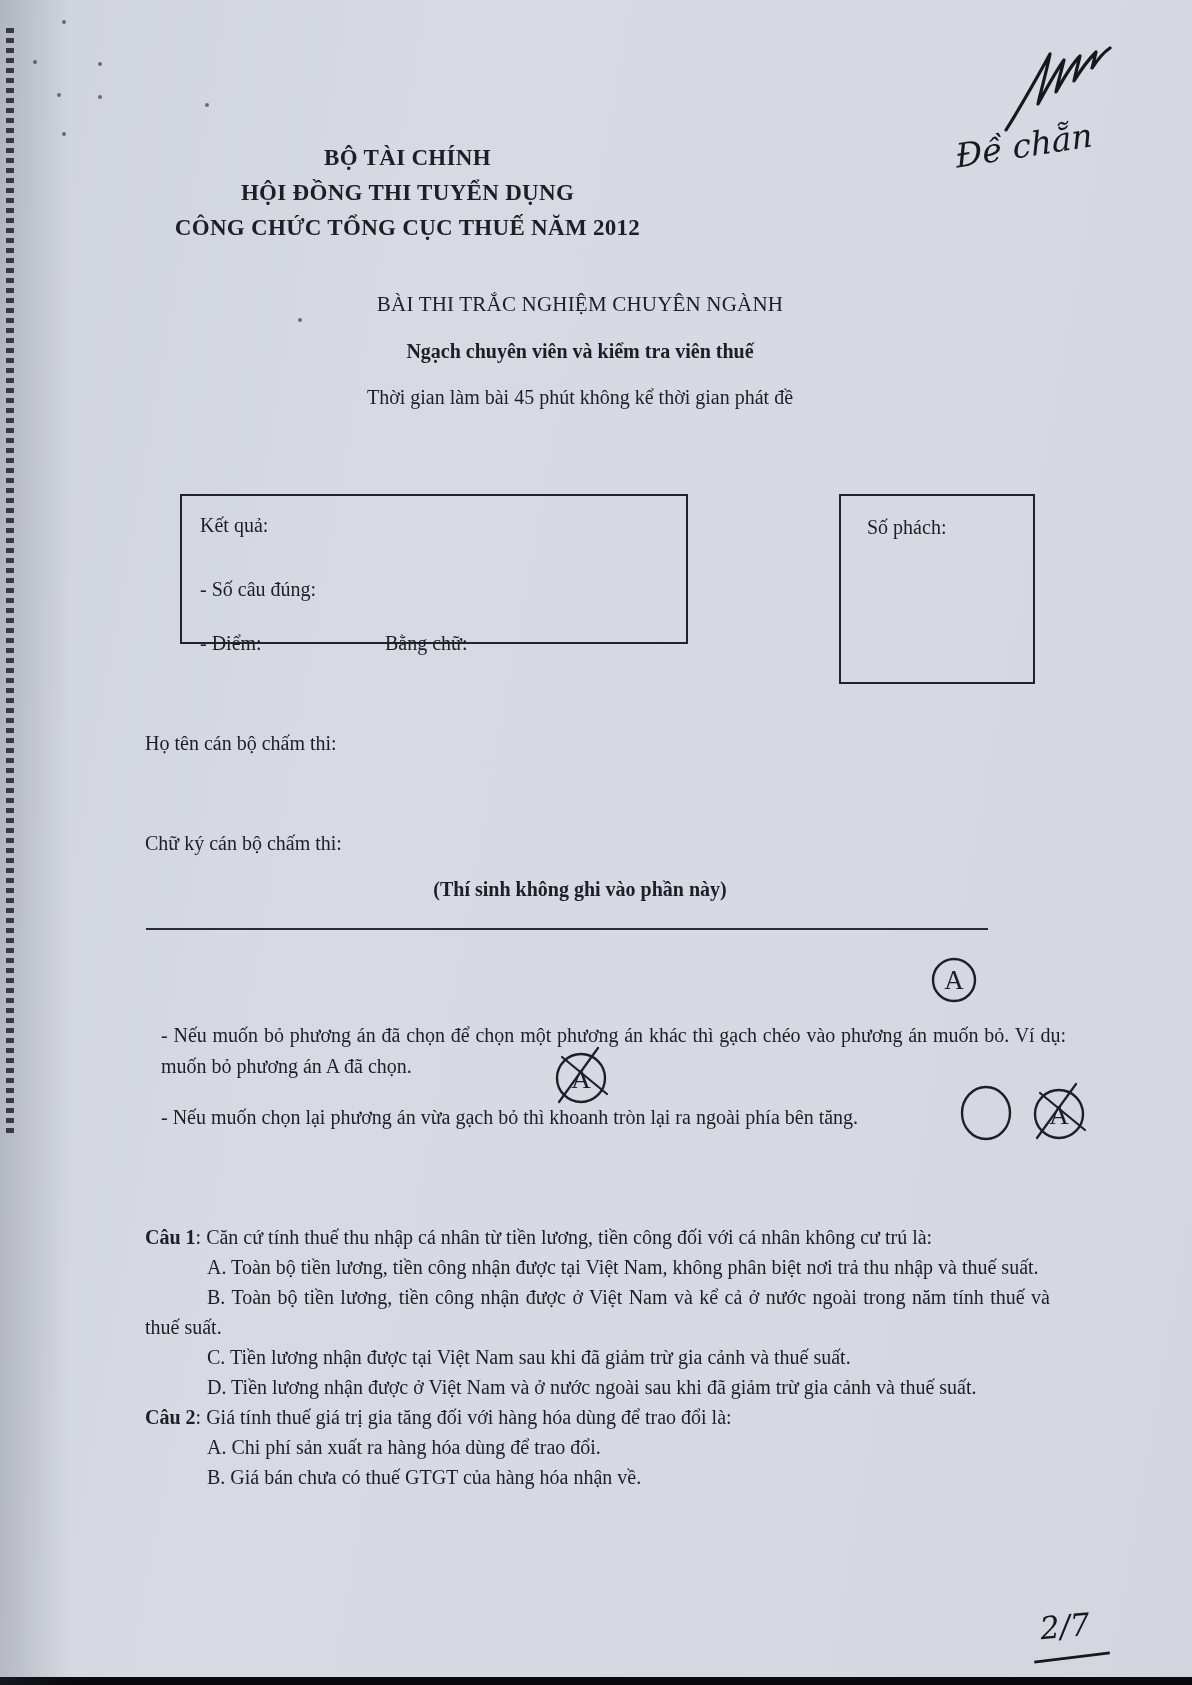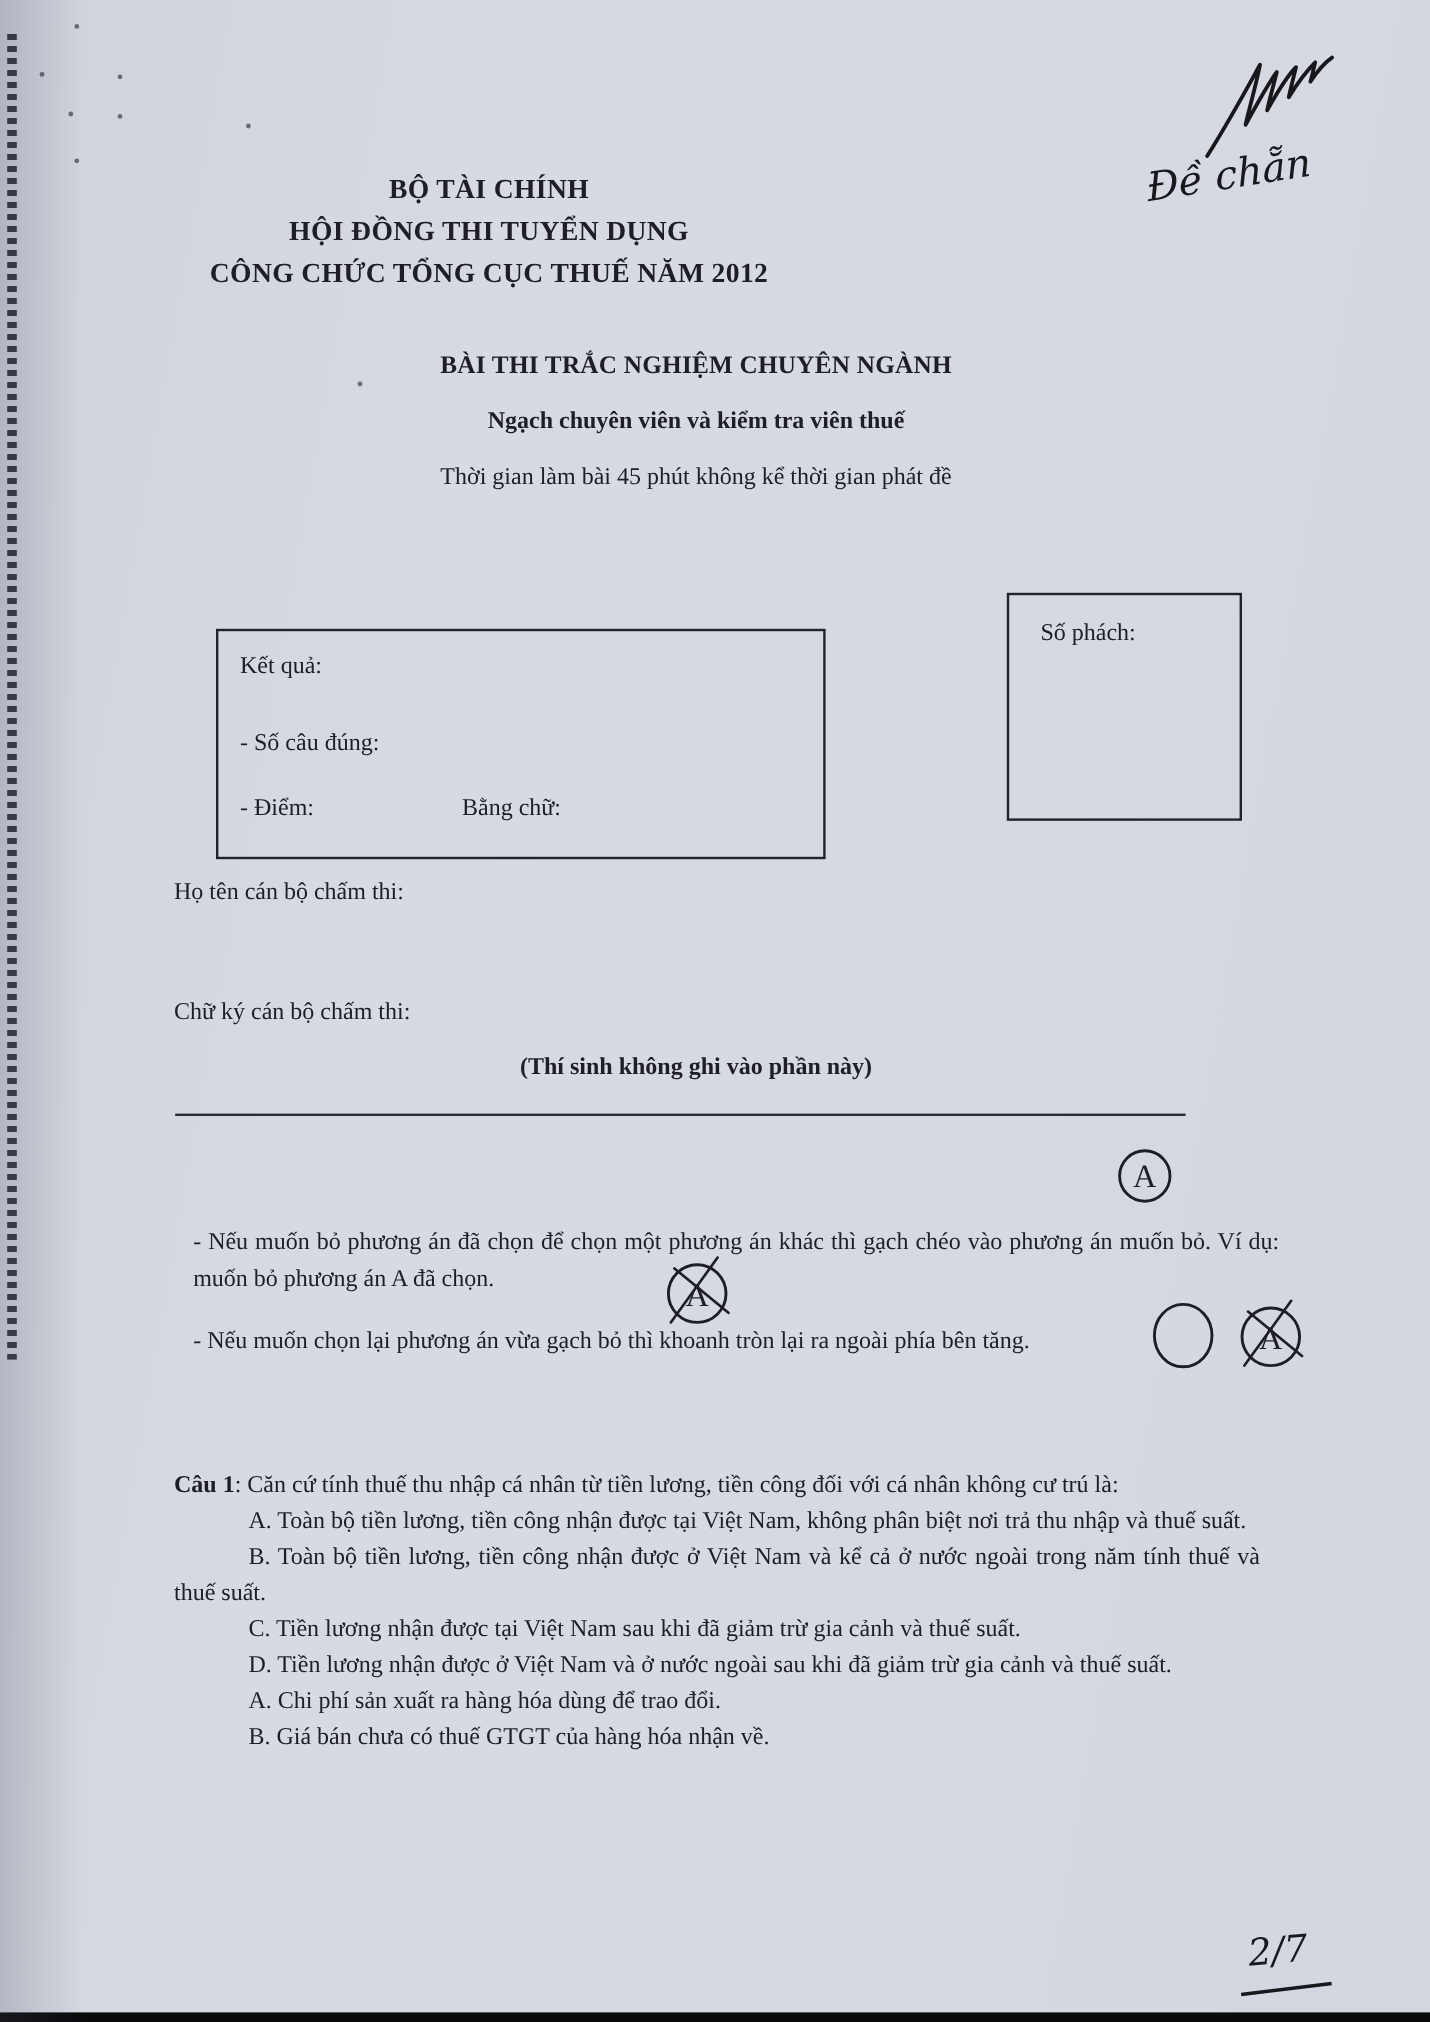--- a/index.html
+++ b/index.html
@@ -7,21 +7,21 @@
   .page{
     position:relative; width:1192px; height:1685px; overflow:hidden;
     background:linear-gradient(100deg,#cfd3dc 0%,#d7dae2 30%,#d6d9e1 70%,#d3d6df 100%);
     font-family:"Liberation Serif", serif; color:#1e1e24;
   }
   .abs{ position:absolute; }
   .center{ text-align:center; }
   .b{ font-weight:bold; }
   .t20{ font-size:20px; line-height:30px; }
   .header-block{ font-size:23px; font-weight:bold; line-height:35px; letter-spacing:.3px; }
-  .title-line{ font-size:21px; font-weight:bold; letter-spacing:.2px; }
+  .title-line{ font-size:21px; font-weight:normal; letter-spacing:.2px; }
   .sub-line{ font-size:20px; font-weight:bold; }
   .dur-line{ font-size:20px; }
   .box{ border:2px solid #222228; }
   .rule{ background:#2c2c33; height:2px; }
   .instr-main{ font-size:20px; font-weight:bold; white-space:nowrap; }
   .para{ font-size:20px; line-height:31px; text-align:justify;margin-left:16px; }
   .qwrap p{ margin:0; font-size:20px; line-height:30px; }
   .qwrap p.option{ text-indent:62px; text-align:justify; }
   .mark circle, .mark ellipse{ fill:none; stroke:#1e1e24; stroke-width:2.4; }
   .mark line{ stroke:#1e1e24; stroke-width:2.2; stroke-linecap:round; }
@@ -63,21 +63,21 @@
   <div class="abs header-block center" style="left:120px;top:140px;width:575px">
     <div>BỘ TÀI CHÍNH</div>
     <div>HỘI ĐỒNG THI TUYỂN DỤNG</div>
     <div>CÔNG CHỨC TỔNG CỤC THUẾ NĂM 2012</div>
   </div>
 
   <div class="abs title-line center" style="left:150px;top:292px;width:860px">BÀI THI TRẮC NGHIỆM CHUYÊN NGÀNH</div>
   <div class="abs sub-line center" style="left:150px;top:340px;width:860px">Ngạch chuyên viên và kiểm tra viên thuế</div>
   <div class="abs dur-line center" style="left:150px;top:386px;width:860px">Thời gian làm bài 45 phút không kể thời gian phát đề</div>
 
-  <div class="abs box" style="left:180px;top:524px;width:508px;height:192px">
+  <div class="abs box" style="left:180px;top:494px;width:508px;height:150px">
     <div class="abs t20" style="left:18px;top:14px">Kết quả:</div>
     <div class="abs t20" style="left:18px;top:78px">- Số câu đúng:</div>
     <div class="abs t20" style="left:18px;top:132px">- Điểm:</div>
     <div class="abs t20" style="left:203px;top:132px">Bằng chữ:</div>
   </div>
 
   <div class="abs box" style="left:839px;top:494px;width:196px;height:190px">
     <div class="abs t20" style="left:26px;top:16px">Số phách:</div>
   </div>
 
@@ -111,20 +111,21 @@
     <line x1="9" y1="58" x2="48" y2="4"></line>
     <line x1="12" y1="13" x2="57" y2="50"></line>
   </svg>
 
   <div class="abs qwrap" style="left:145px;top:1222px;width:905px">
     <p class="question"><b>Câu 1</b><span>: Căn cứ tính thuế thu nhập cá nhân từ tiền lương, tiền công đối với cá nhân không cư trú là:</span></p>
     <p class="option">A. Toàn bộ tiền lương, tiền công nhận được tại Việt Nam, không phân biệt nơi trả thu nhập và thuế suất.</p>
     <p class="option">B. Toàn bộ tiền lương, tiền công nhận được ở Việt Nam và kể cả ở nước ngoài trong năm tính thuế và thuế suất.</p>
     <p class="option">C. Tiền lương nhận được tại Việt Nam sau khi đã giảm trừ gia cảnh và thuế suất.</p>
     <p class="option">D. Tiền lương nhận được ở Việt Nam và ở nước ngoài sau khi đã giảm trừ gia cảnh và thuế suất.</p>
+    <p class="question"><b>Câu 2</b><span>:  Giá tính thuế giá trị gia tăng đối với hàng hóa dùng để trao đổi là:</span></p>
     <p class="option">A. Chi phí sản xuất ra hàng hóa dùng để trao đổi.</p>
     <p class="option">B. Giá bán chưa có thuế GTGT của hàng hóa nhận về.</p>
   </div>
 
   <div class="abs hw" style="left:1040px;top:1608px;font-size:31px;transform:rotate(-5deg)">2/7</div>
   <div class="abs" style="left:1034px;top:1656px;width:76px;height:3px;background:#17171c;transform:rotate(-7deg)"></div>
 
 </div>
 
 </body></html>

